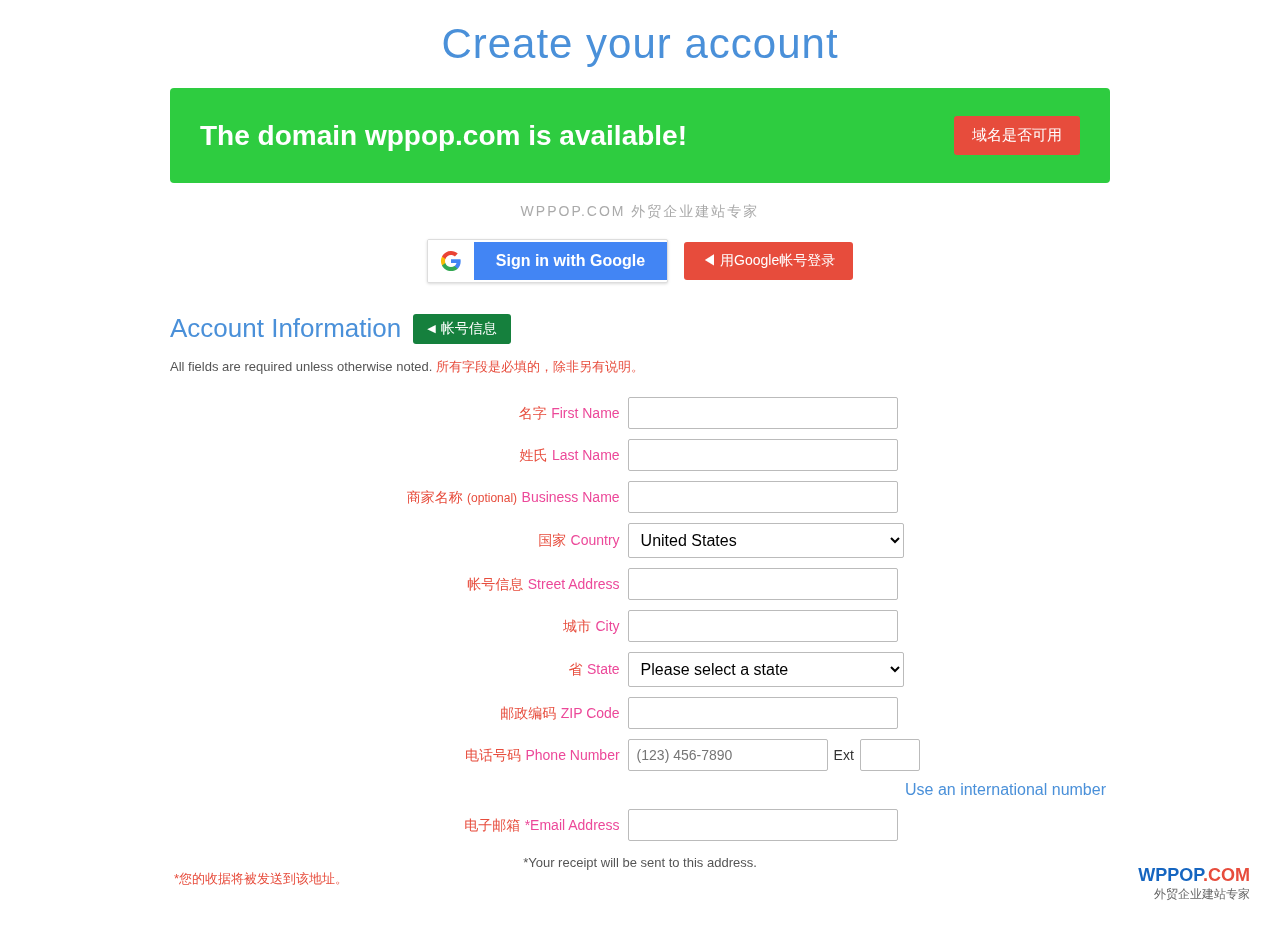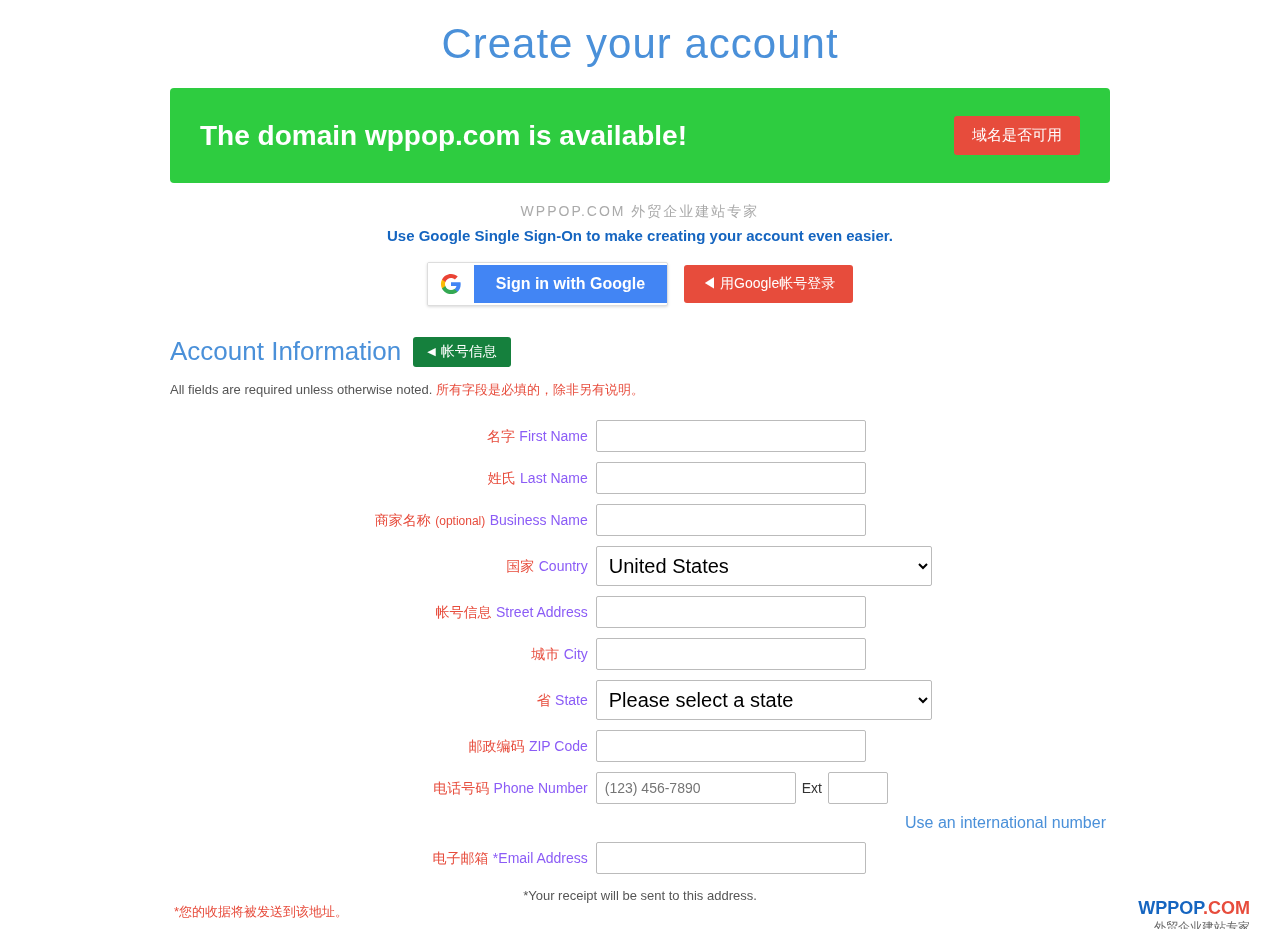--- a/index.html
+++ b/index.html
@@ -153,44 +153,44 @@
       text-align: right;
       padding-right: 10px;
       width: 280px;
       white-space: nowrap;
     }
     .label-cn {
       color: #e74c3c;
       font-size: 14px;
     }
     .label-en {
-      color: #8b5cf6;
+      color: #ec4899;
       font-size: 14px;
     }
     .label-optional {
       color: #e74c3c;
       font-size: 12px;
     }
     .input-cell {
       width: 280px;
     }
     .form-input {
       width: 270px;
       padding: 7px 8px;
       border: 1px solid #bbb;
       border-radius: 2px;
       font-size: 14px;
       background: #fff;
     }
     .form-select {
-      width: 336px;
+      width: 276px;
       padding: 7px 8px;
       border: 1px solid #bbb;
       border-radius: 2px;
-      font-size: 20px;
+      font-size: 16px;
       background: #fff;
       appearance: auto;
     }
     .phone-row {
       display: flex;
       align-items: center;
       gap: 6px;
     }
     .phone-input {
       width: 200px;
@@ -253,21 +253,20 @@
 
   <h1 class="page-title">Create your account</h1>
 
   <div class="domain-banner">
     <span class="domain-banner-text">The domain wppop.com is available!</span>
     <span class="domain-badge">域名是否可用</span>
   </div>
 
   <div class="subtitle-area">
     <div class="subtitle-wppop">WPPOP.COM 外贸企业建站专家</div>
-    <div class="subtitle-google">Use Google Single Sign-On to make creating your account even easier.</div>
   </div>
 
   <div class="google-signin-area">
     <button class="google-signin-btn">
       <span class="google-icon-box">
         <svg class="g-icon" viewBox="0 0 24 24">
           <path d="M22.56 12.25c0-.78-.07-1.53-.2-2.25H12v4.26h5.92c-.26 1.37-1.04 2.53-2.21 3.31v2.77h3.57c2.08-1.92 3.28-4.74 3.28-8.09z" fill="#4285F4"></path>
           <path d="M12 23c2.97 0 5.46-.98 7.28-2.66l-3.57-2.77c-.98.66-2.23 1.06-3.71 1.06-2.86 0-5.29-1.93-6.16-4.53H2.18v2.84C3.99 20.53 7.7 23 12 23z" fill="#34A853"></path>
           <path d="M5.84 14.1c-.22-.66-.35-1.36-.35-2.1s.13-1.44.35-2.1V7.07H2.18C1.43 8.55 1 10.22 1 12s.43 3.45 1.18 4.93l3.66-2.83z" fill="#FBBC05"></path>
           <path d="M12 5.38c1.62 0 3.06.56 4.21 1.64l3.15-3.15C17.45 2.09 14.97 1 12 1 7.7 1 3.99 3.47 2.18 7.07l3.66 2.83c.87-2.6 3.3-4.52 6.16-4.52z" fill="#EA4335"></path>

